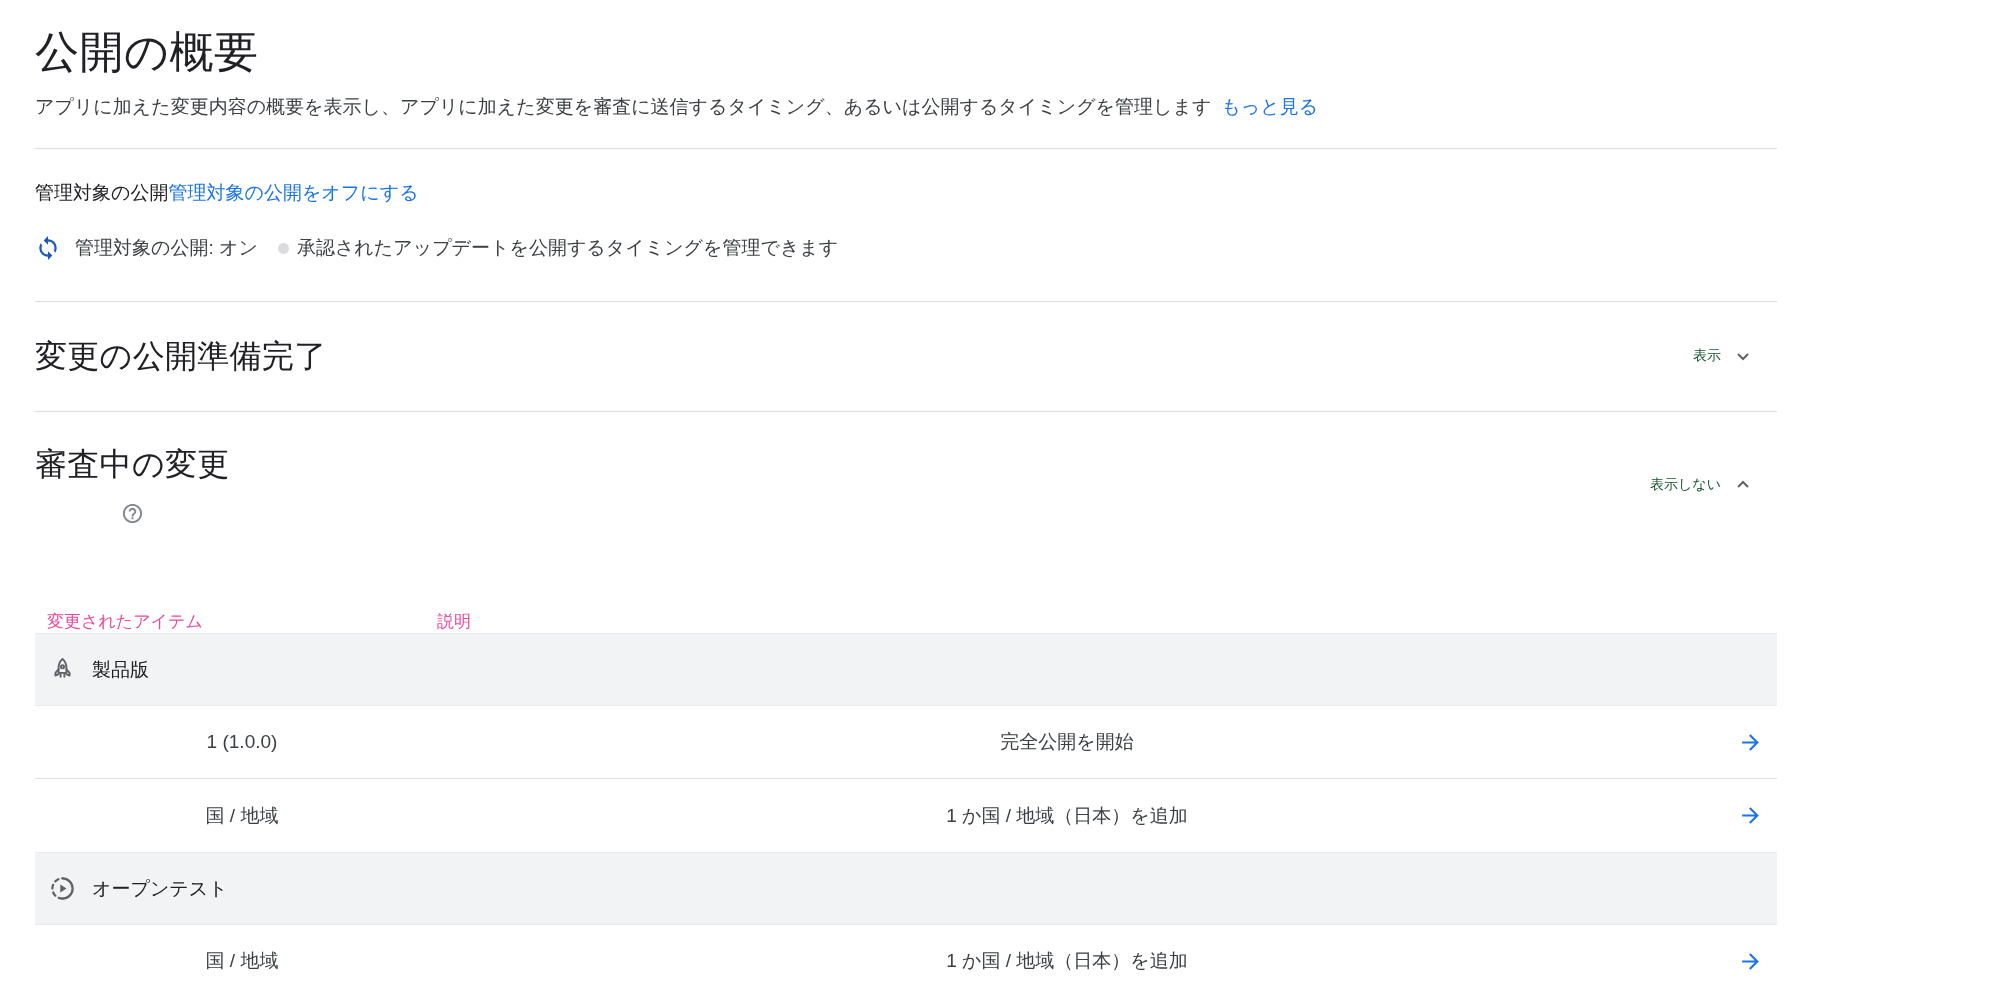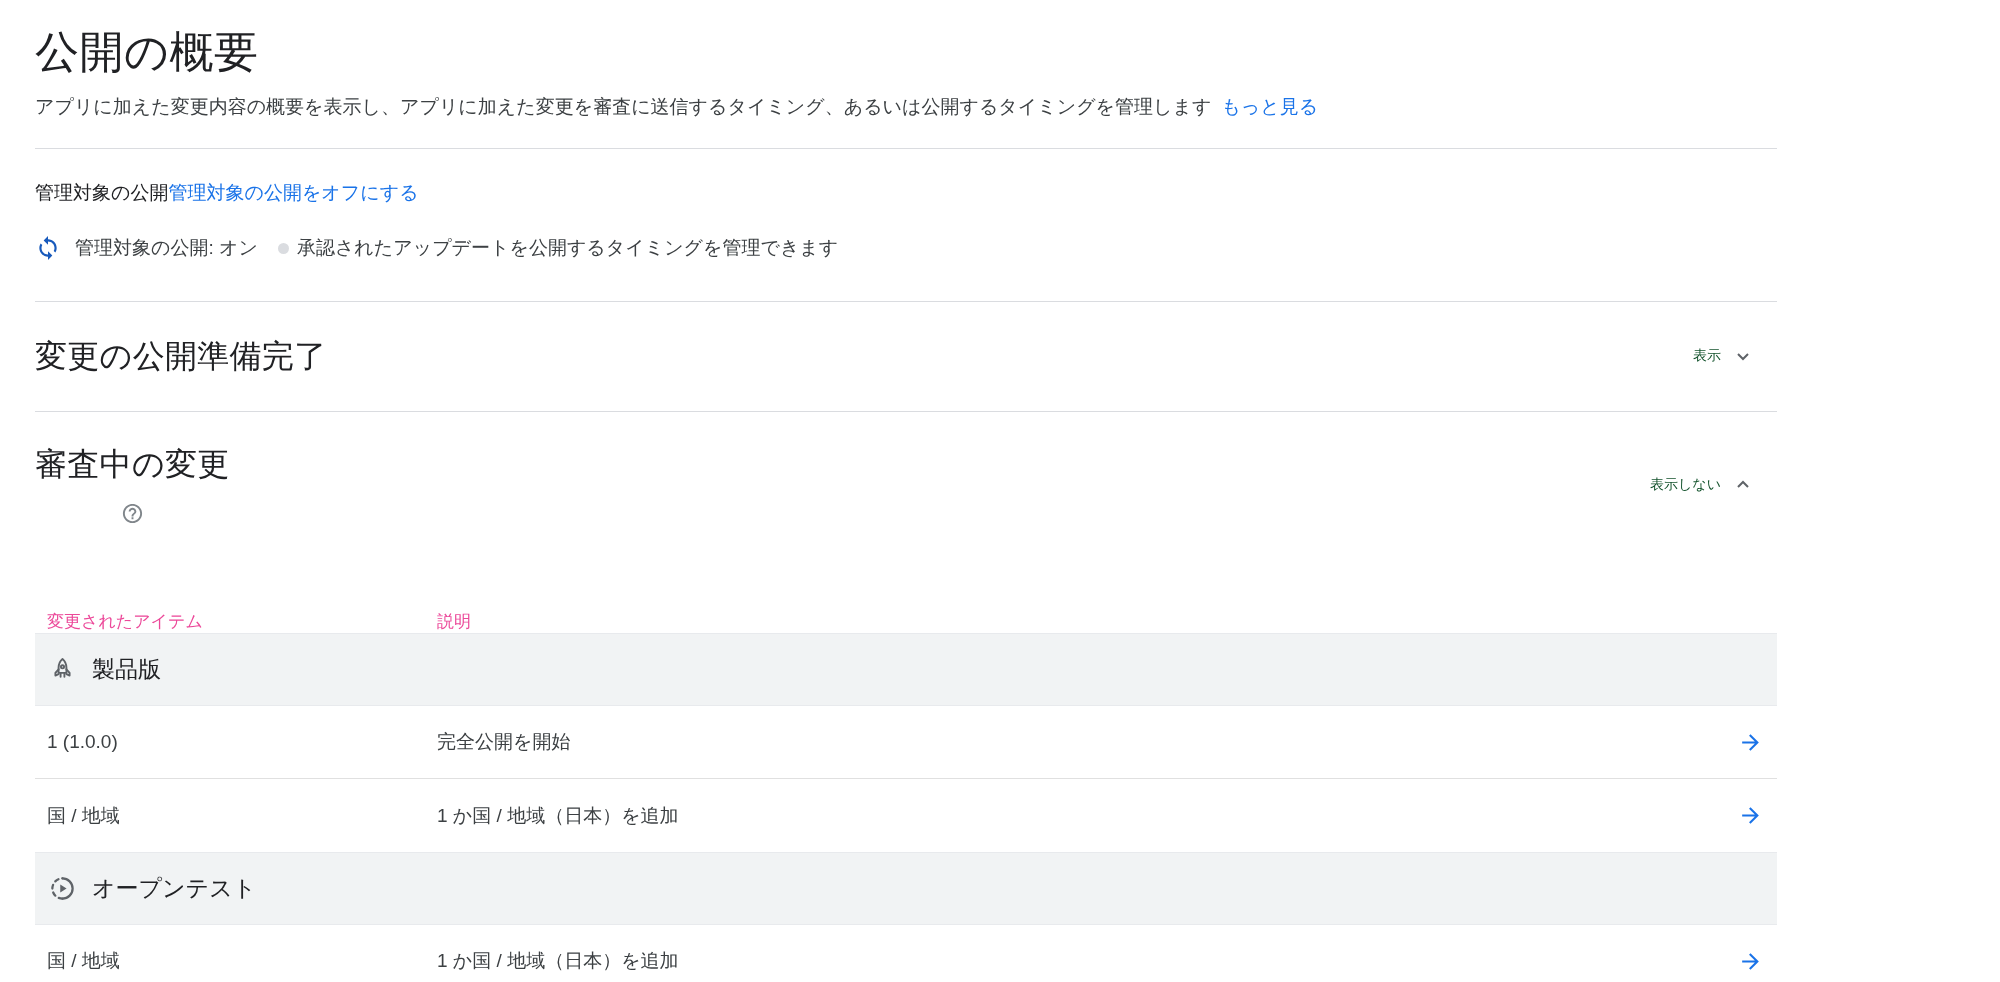--- a/index.html
+++ b/index.html
@@ -124,32 +124,33 @@
     display: flex;
     justify-content: flex-end;
     padding-right: 14px;
   }
   .trow {
     display: flex;
     align-items: center;
     height: 73px;
     font-size: 19px;
     color: #3c4043;
+    text-align: center;
   }
   .trow.bordered { border-bottom: 1px solid #e0e0e0; }
   .group-row {
     display: flex;
     align-items: center;
     height: 73px;
     background: #f1f3f4;
     border-top: 1px solid #e8eaed;
     border-bottom: 1px solid #e8eaed;
     padding-left: 14px;
     gap: 16px;
-    font-size: 23px;
+    font-size: 19px;
     color: #202124;
   }
   .arrow-btn {
     background: none; border: none; padding: 0;
     display: inline-flex; cursor: pointer;
   }
   .icon { display: inline-flex; flex: none; }
 </style>
 </head>
 <body>

